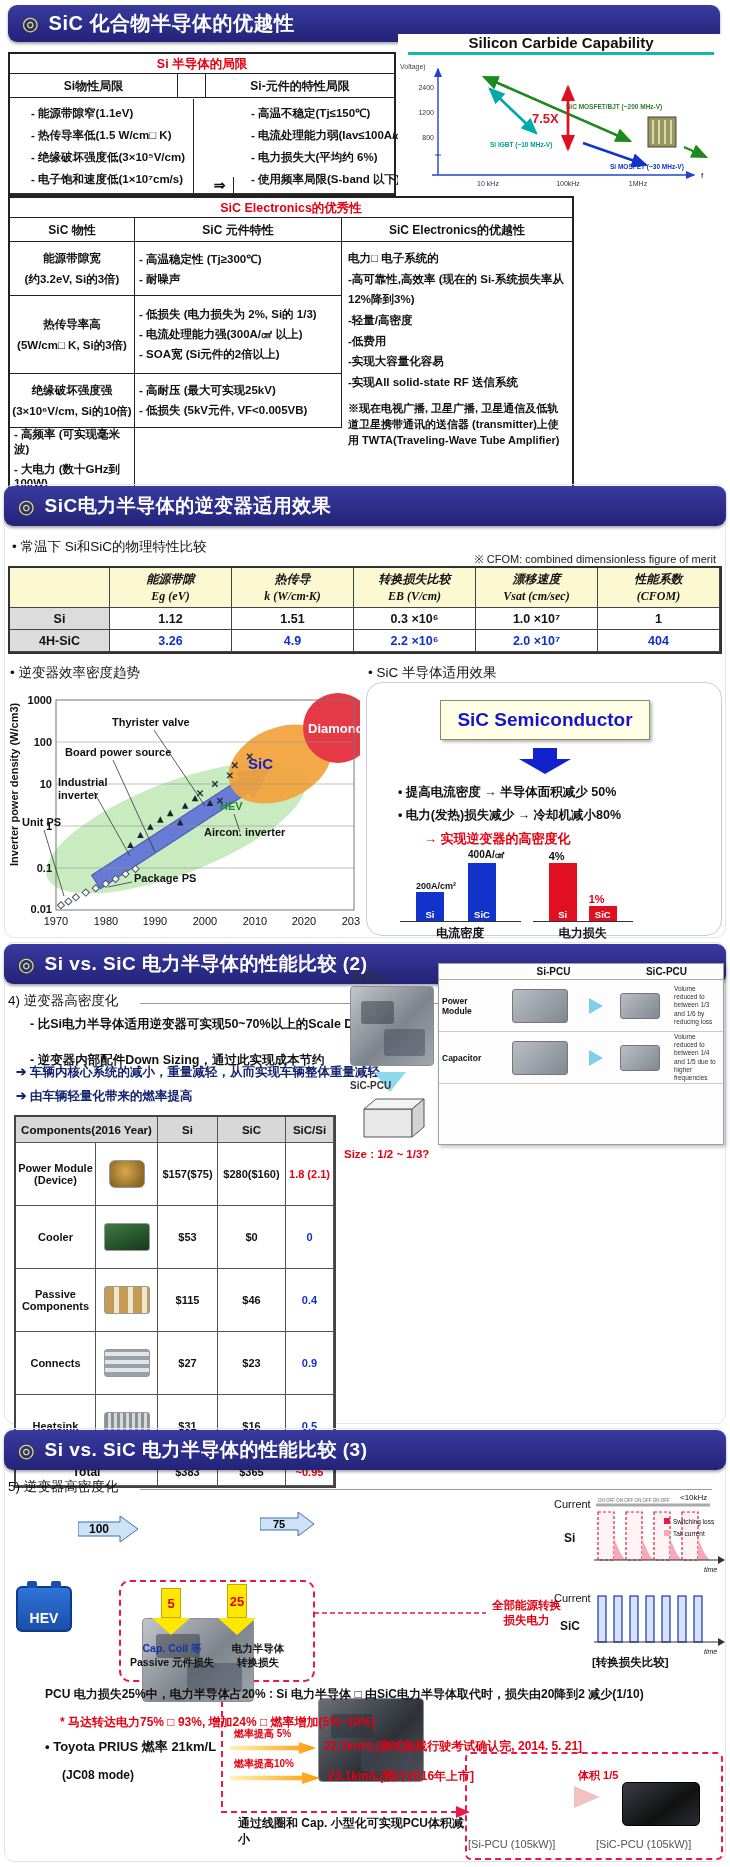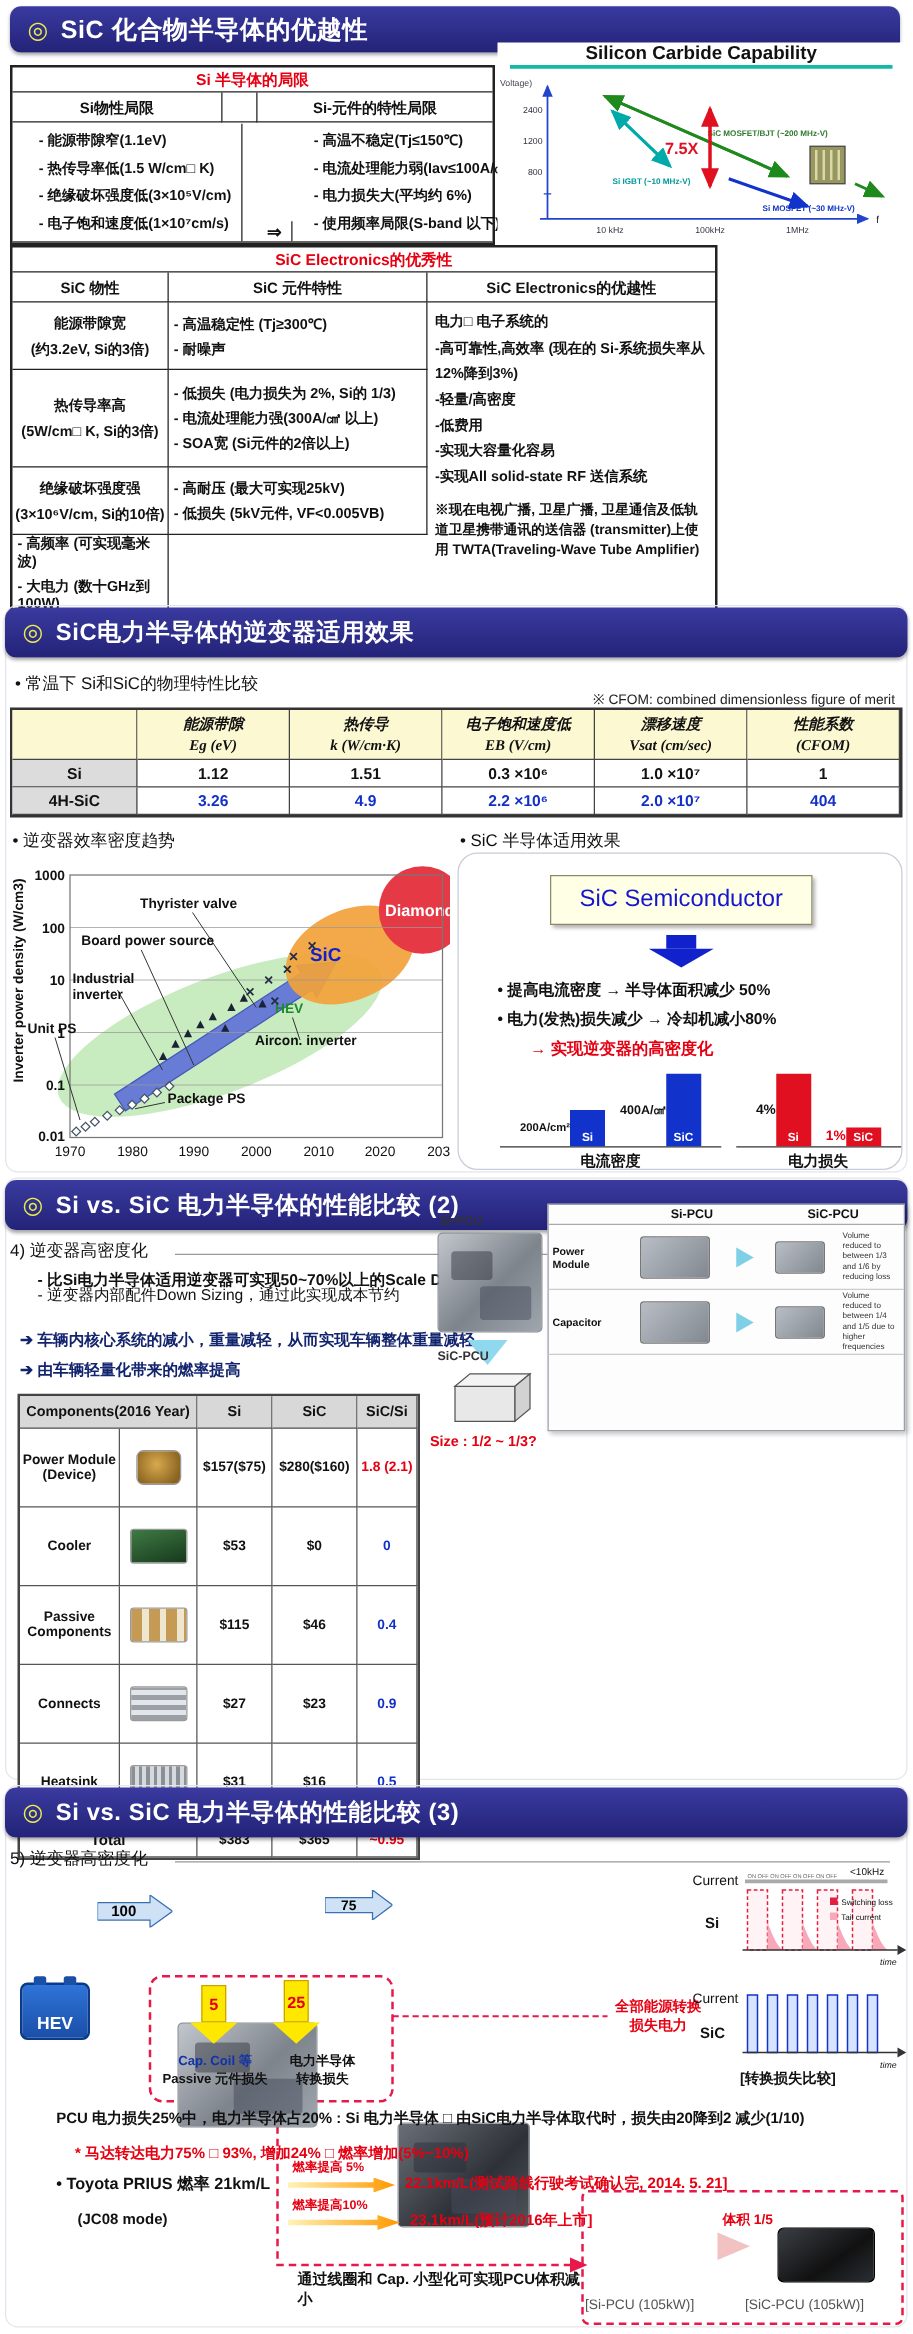--- a/index.html
+++ b/index.html
@@ -56,26 +56,26 @@
 .ph-cooler{background:linear-gradient(160deg,#3F7A44,#16391B)}
 .ph-passive{background:repeating-linear-gradient(90deg,#C59A55 0 9px,#EFE6CF 9px 14px)}
 .ph-connect{background:repeating-linear-gradient(0deg,#9AA0A6 0 4px,#E2E6EA 4px 8px)}
 .ph-heatsink{background:repeating-linear-gradient(90deg,#8A9096 0 3px,#D5DADF 3px 6px)}
 
 .photo{background:linear-gradient(135deg,#C2C6CC,#7E848C 55%,#A0A6AE);border:1px solid #8A8F96;border-radius:4px;position:relative;overflow:hidden}
 .photo .d1{position:absolute;left:12%;top:18%;width:40%;height:30%;background:rgba(40,45,55,.45);border-radius:3px}
 .photo .d2{position:absolute;right:10%;bottom:12%;width:50%;height:34%;background:rgba(70,75,90,.5);border-radius:3px}
 .photo.dark{background:linear-gradient(135deg,#6A6E76,#2E3238 60%,#50555C)}
 
-.sicbox{background:#FFFFE6;border:1.5px solid #8A8A6A;box-shadow:2px 2px 3px rgba(0,0,0,.3);display:flex;align-items:center;justify-content:center;color:#1515CC;font-weight:normal;font-size:19px}
+.sicbox{background:#FFFFE6;border:1.5px solid #8A8A6A;box-shadow:2px 2px 3px rgba(0,0,0,.3);display:flex;align-items:center;justify-content:center;color:#1515CC;font-weight:bold;font-size:19px}
 
 .bars{display:flex;gap:12px}
 .bgroup{display:flex;flex-direction:column;align-items:center}
 .brow{display:flex;align-items:flex-end;gap:12px;border-bottom:1.5px solid #333;padding:0 16px;height:72px}
-.bwrap{display:flex;flex-direction:row;align-items:center;justify-content:flex-end}
+.bwrap{display:flex;flex-direction:column;align-items:flex-start;justify-content:flex-end}
 .blabel{font-size:9px;font-weight:bold;margin-bottom:1px;white-space:nowrap}
 .bar{width:28px;position:relative}
 .bname{position:absolute;bottom:1px;left:0;right:0;text-align:center;color:#fff;font-size:9.5px;font-weight:bold}
 .glabel{font-size:12px;font-weight:bold;margin-top:3px}
 
 .pnl{border:1px solid #9AA0A8;background:#FDFDFD;box-shadow:2px 2px 4px rgba(0,0,0,.25);font-weight:bold}
 .pnl .phead{display:grid;grid-template-columns:58px 1fr 1fr;border-bottom:1px solid #AAA}
 .pnl .phead>div{text-align:center;font-size:10px;padding:2px 0}
 .pnl .prow{display:grid;grid-template-columns:58px 86px 26px 62px 1fr;align-items:center;height:52px;border-bottom:1px solid #CCC}
 .pnl .pname{font-size:8.5px;padding-left:3px}
@@ -241,21 +241,21 @@
     <div class="hy"></div>
     <div class="hy">
         <span>能源带隙</span>
         <span>Eg (eV)</span>
       </div>
     <div class="hy">
         <span>热传导</span>
         <span>k (W/cm·K)</span>
       </div>
     <div class="hy">
-        <span>电子饱和速度低</span>
+        <span>转换损失比较</span>
         <span>EB (V/cm)</span>
       </div>
     <div class="hy">
         <span>漂移速度</span>
         <span>Vsat (cm/sec)</span>
       </div>
     <div class="hy">
         <span>性能系数</span>
         <span>(CFOM)</span>
       </div>
@@ -406,21 +406,21 @@
   </div>
 
   <div class="ab slide" style="left:4px;top:942px;width:722px;height:482px"></div>
   <div class="ab hdr" style="left:4px;top:944px;width:722px;height:40px">
     <span class="bul">◎</span>
     <span class="htxt" style="font-size:19px">Si vs. SiC 电力半导体的性能比较 (2)</span>
   </div>
   <div class="ab" style="left:8px;top:992px;font-size:13.5px">4) 逆变器高密度化</div>
   <div class="ab subline" style="left:140px;top:1003px;width:576px"></div>
   <div class="ab" style="left:30px;top:1016px;font-size:12.5px;font-weight:600">- 比Si电力半导体适用逆变器可实现50~70%以上的Scale Down</div>
-  <div class="ab" style="left:30px;top:1028px;font-size:12.5px;font-weight:400">- 逆变器内部配件Down Sizing，通过此实现成本节约</div>
+  <div class="ab" style="left:30px;top:1052px;font-size:12.5px;font-weight:700">- 逆变器内部配件Down Sizing，通过此实现成本节约</div>
   <div class="ab" style="left:16px;top:1064px;font-size:12.5px;font-weight:700;color:#13246E">➔ 车辆内核心系统的减小，重量减轻，从而实现车辆整体重量减轻</div>
   <div class="ab" style="left:16px;top:1088px;font-size:12.5px;font-weight:600;color:#13246E">➔ 由车辆轻量化带来的燃率提高</div>
 
   <div class="ab ct3" style="left:14px;top:1115px;width:322px">
     <div class="row hrow">
       <div class="sp2">Components(2016 Year)</div>
       <div>Si</div>
       <div>SiC</div>
       <div>SiC/Si</div>
     </div>

